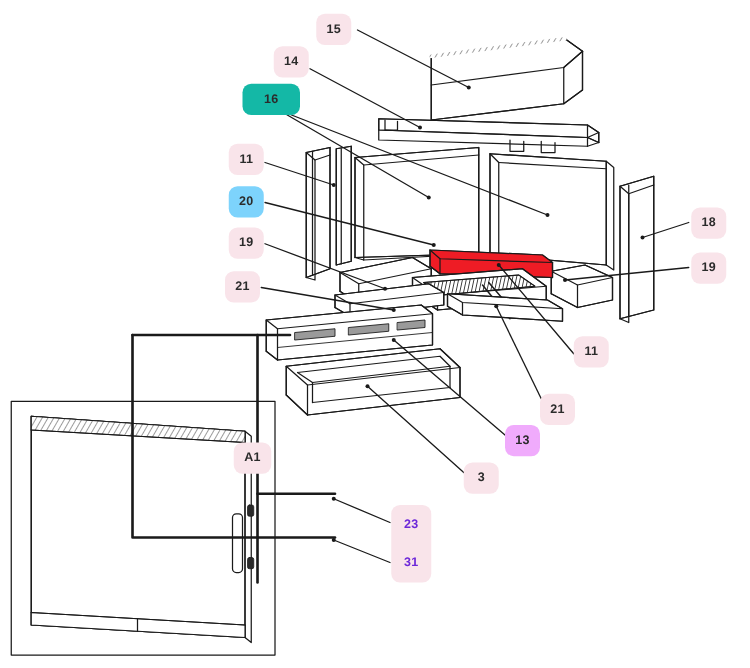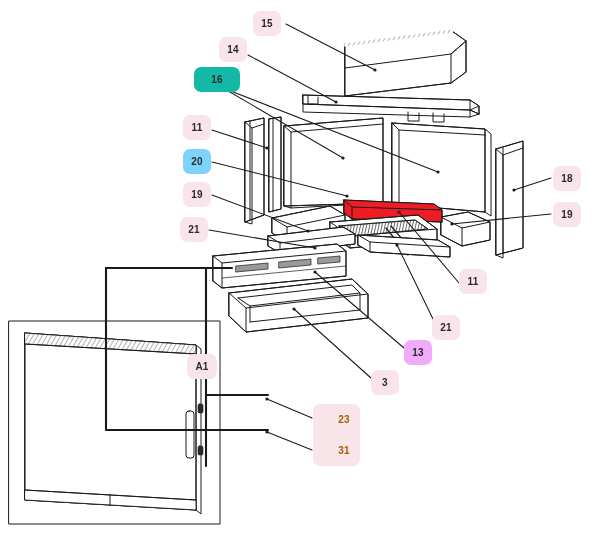--- a/index.html
+++ b/index.html
@@ -310,19 +310,19 @@
       </div>
       <div class="callout" style="left: 404px; top: 340px; width: 28px; height: 25px; background: #f0abfc; color: rgb(43, 43, 43);">
         <span>13</span>
       </div>
       <div class="callout" style="left: 371px; top: 370px; width: 28px; height: 25px; background: rgb(249, 228, 234); color: rgb(43, 43, 43);">
         <span>3</span>
       </div>
       <div class="callout" style="left: 187px; top: 318px; width: 30px; height: 25px; background: rgb(249, 228, 234); color: rgb(43, 43, 43); margin-top: 36px;">
         <span>A1</span>
       </div>
-      <div class="callout tall" style="left: 313px; top: 404px; width: 32px; height: 62px; background: rgb(249, 228, 234); color: #a16207; padding-left: 15px;">
+      <div class="callout tall" style="left: 313px; top: 404px; width: 32px; height: 62px; background: rgb(249, 228, 234); color: #6d28d9;">
         <span>23</span>
         <span>31</span>
       </div>
     </div>
 
 </div>
 
 </body></html>

